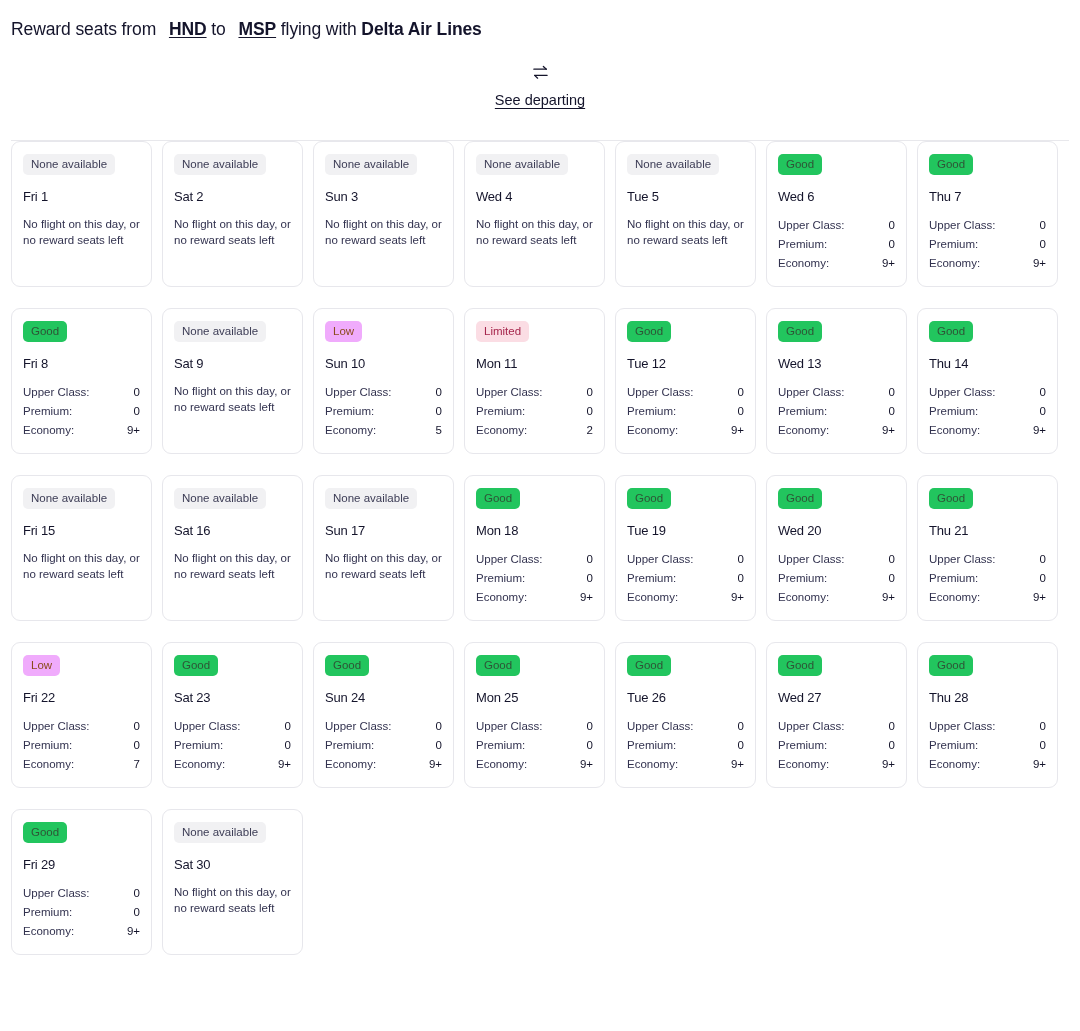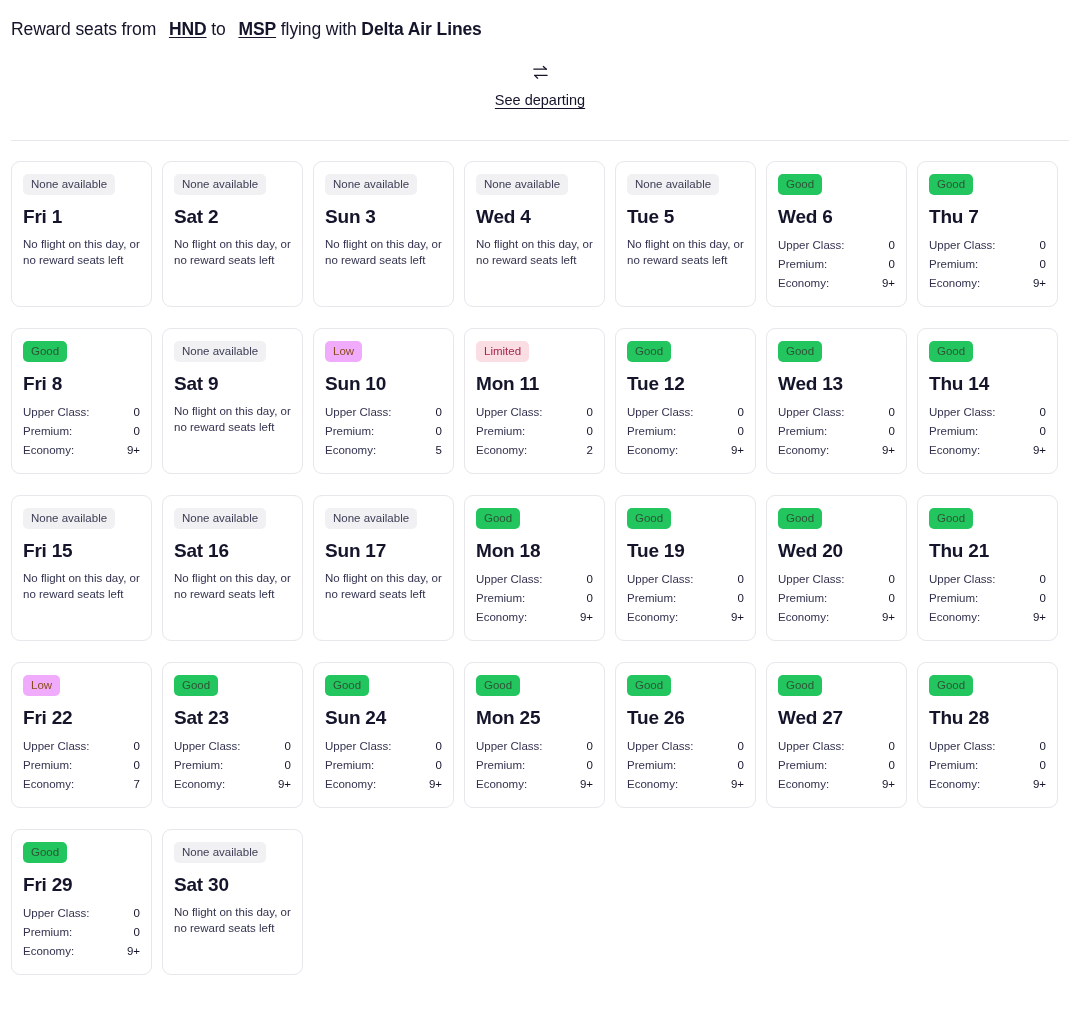--- a/index.html
+++ b/index.html
@@ -112,21 +112,20 @@
     line-height: 18px;
   }
   .nav-btn .chev {
     font-size: 13px;
     color: #232347;
     line-height: 14px;
   }
 
   
   .calendar-grid {
-    margin-top: 20px;
     display: grid;
     grid-template-columns: repeat(7, 141px);
     gap: 21px 10px;
   }
 
   .day-card {
     width: 141px;
     height: 146px;
     background: #ffffff;
     border: 1px solid #e7e7ec;
@@ -147,22 +146,22 @@
     font-size: 11.5px;
     line-height: 21px;
     white-space: nowrap;
   }
   .badge.none     { background: #f1f1f3; color: #3c3c55; }
   .badge.good     { background: #22c55e; color: #2e5436; }
   .badge.low      { background: #f0abfc; color: #8a4b1c; }
   .badge.limited  { background: #fbdde4; color: #a6264c; }
 
   .day-name {
-    font-size: 19px;
-    font-weight: 700;
+    font-size: 13px;
+    font-weight: 400;
     color: #14142b;
     margin-top: 11px;
     letter-spacing: -0.2px;
     line-height: 21px;
   }
 
   .no-flight-text {
     margin-top: 10px;
     font-size: 11.5px;
     line-height: 15.5px;

